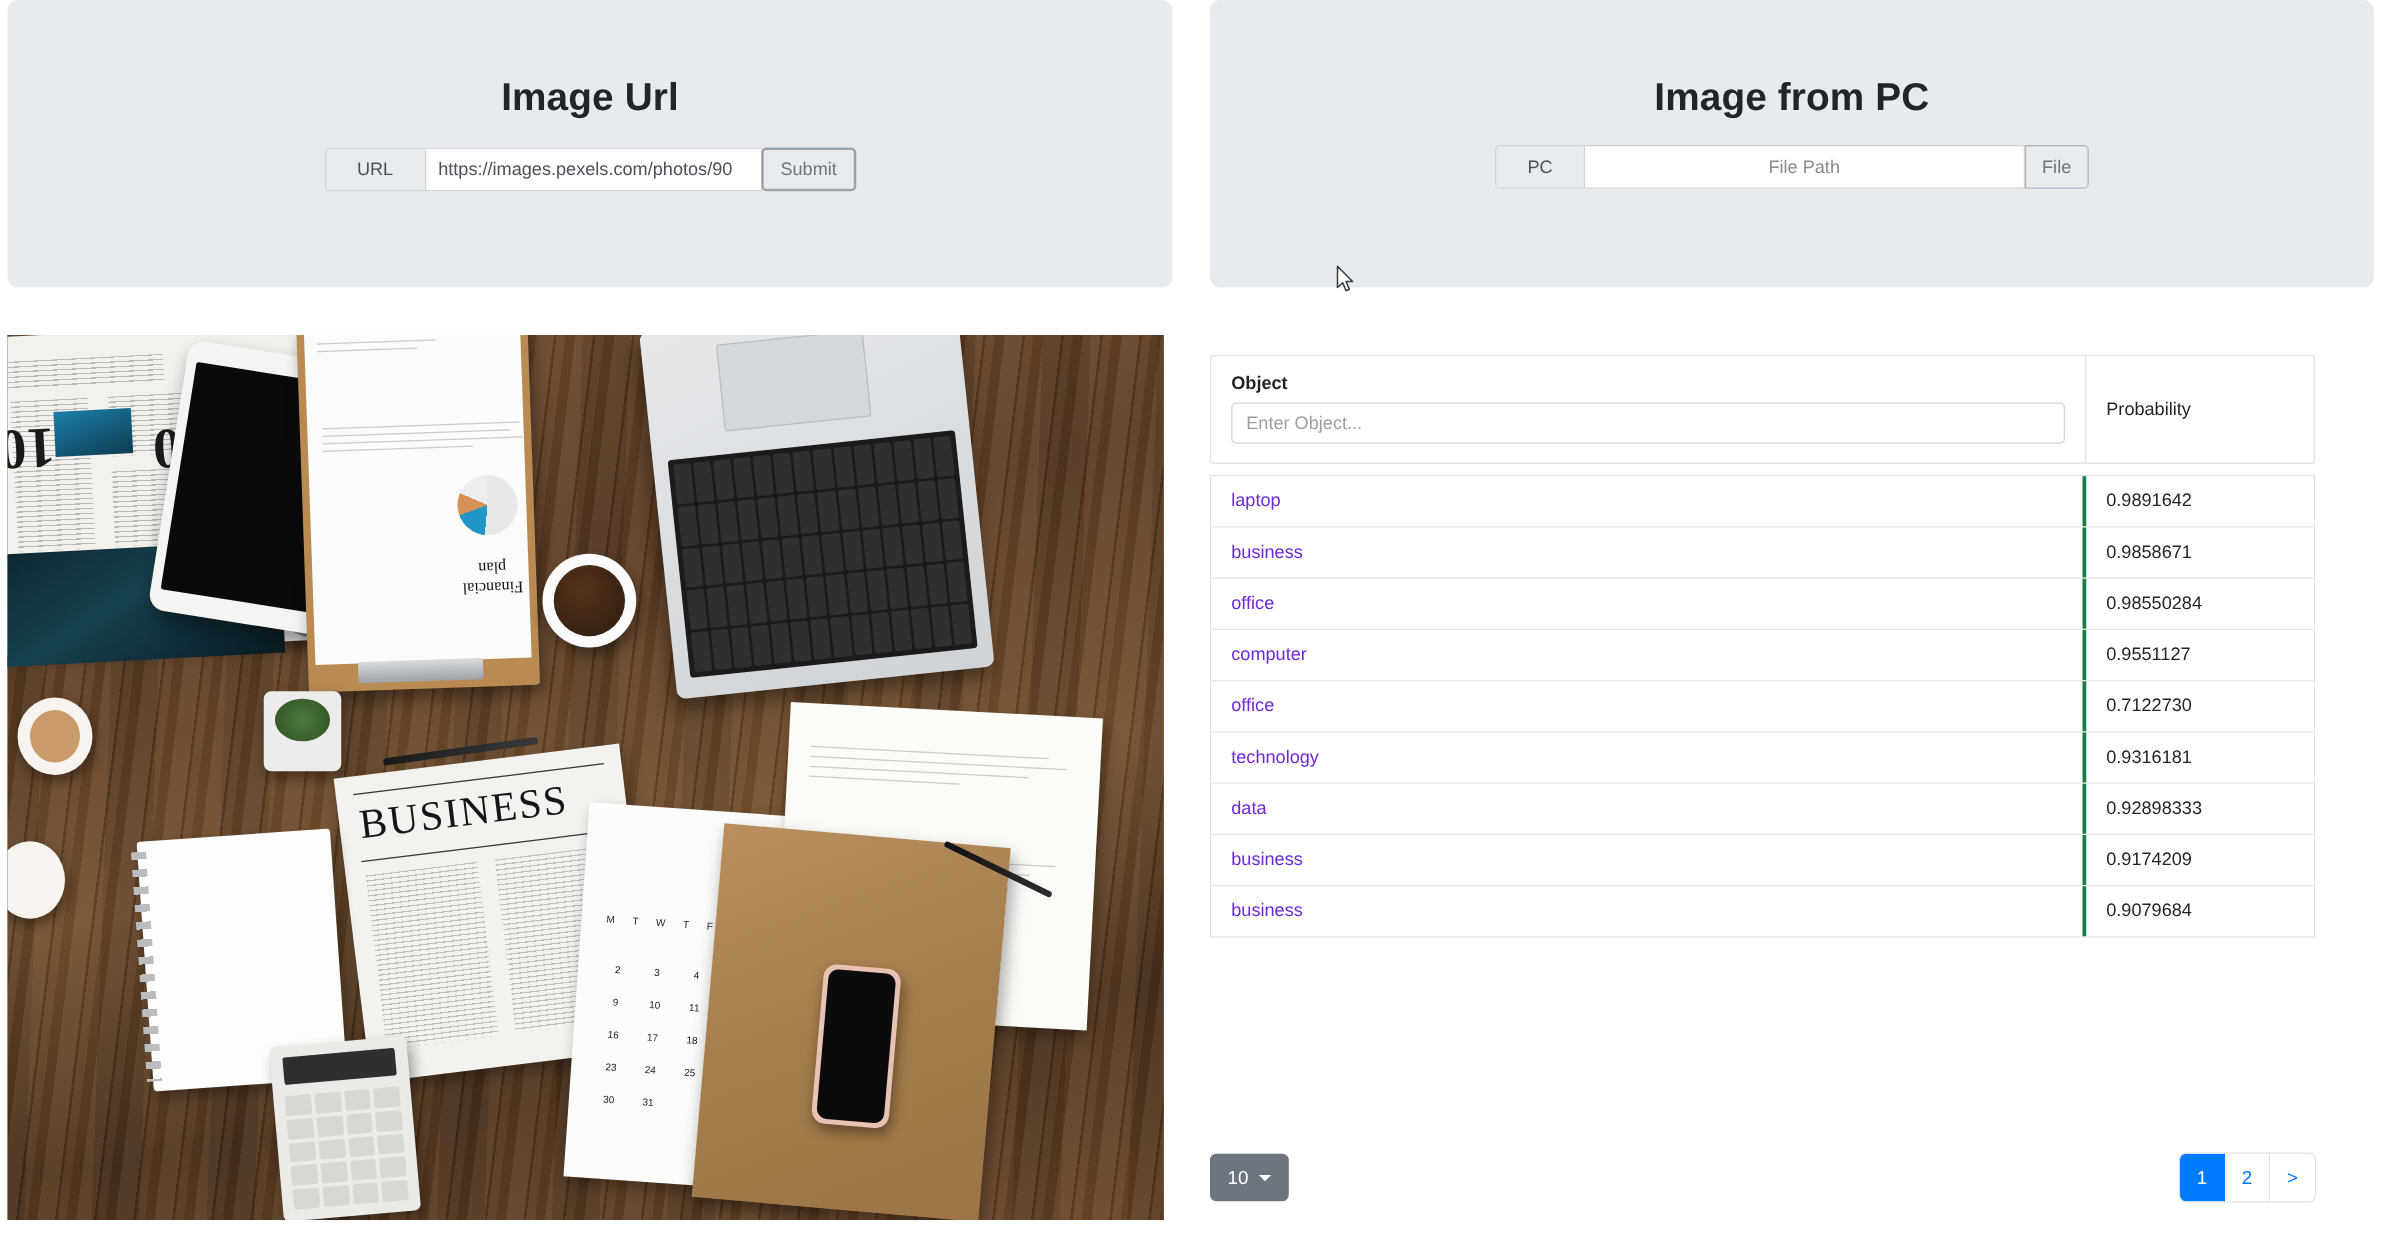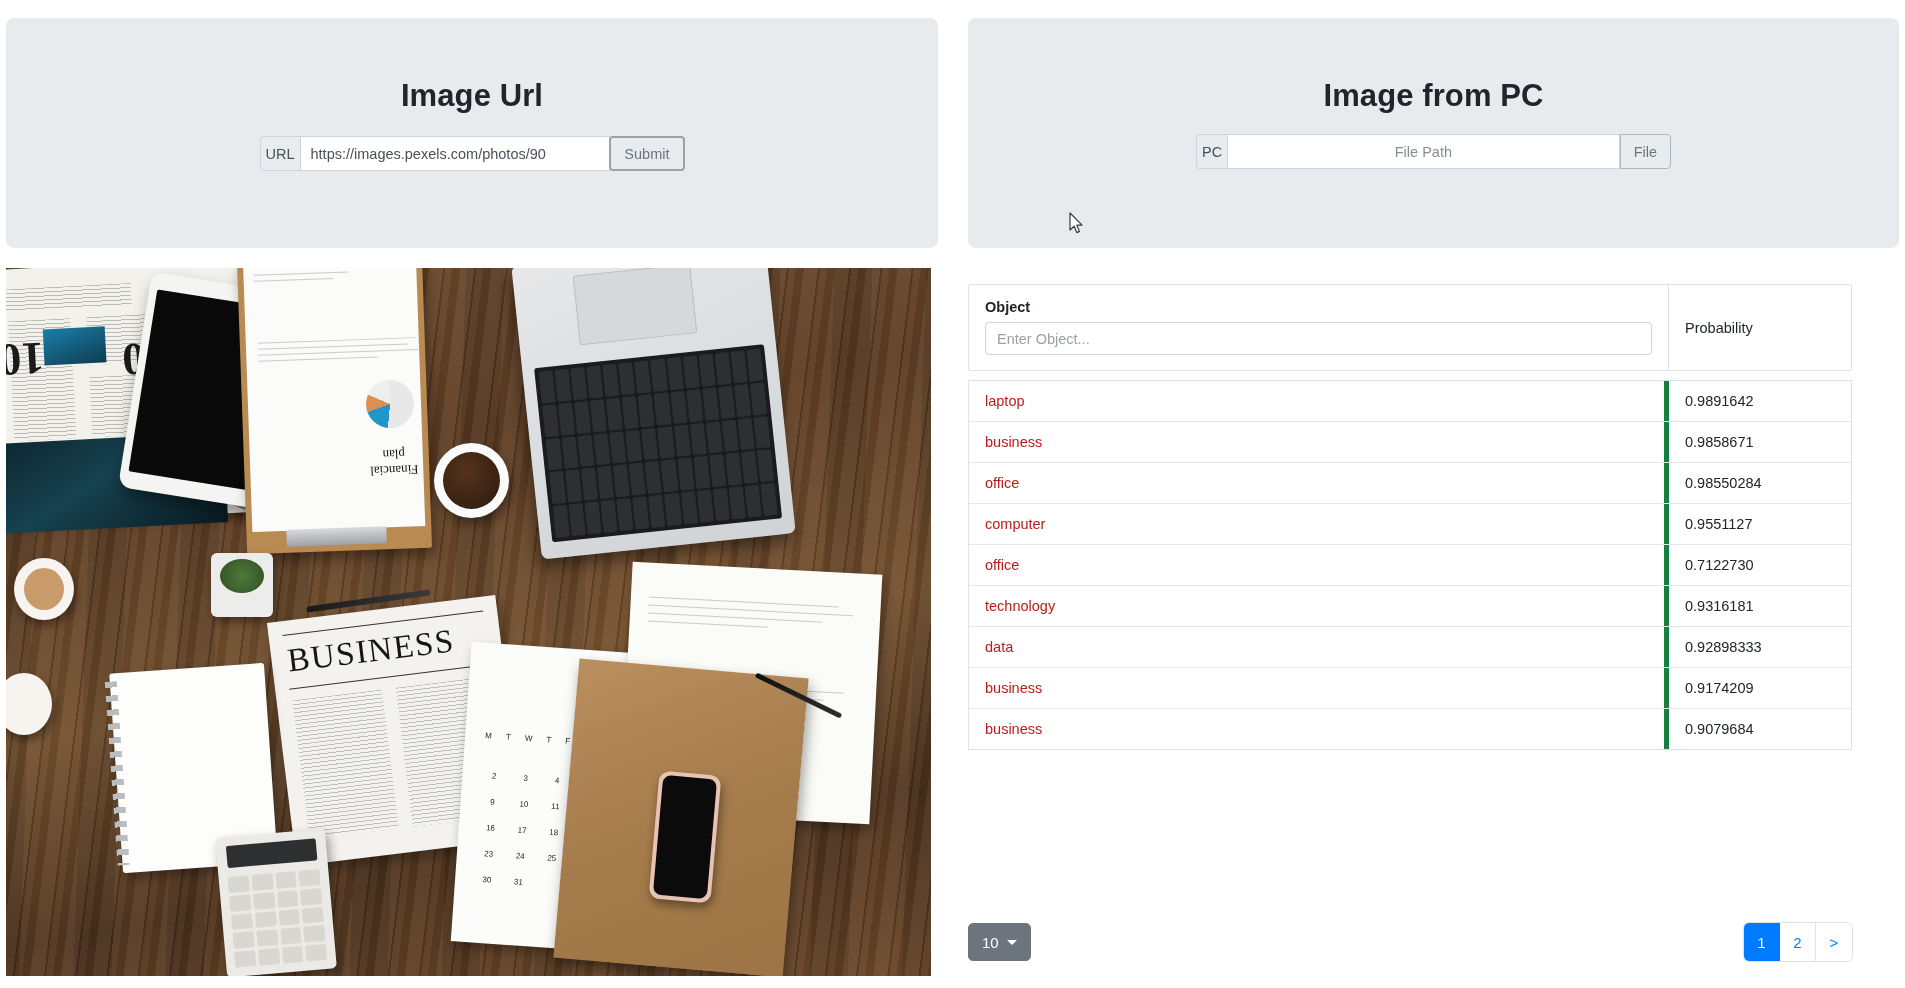--- a/index.html
+++ b/index.html
@@ -8,21 +8,21 @@
     margin: 0; padding: 0;
     width: 1905px; height: 988px;
     background: #ffffff;
     font-family: "Liberation Sans", sans-serif;
     overflow: hidden;
   }
 
   
   .panels {
     position: absolute;
-    top: 18px; left: 0; width: 1905px; height: 230px;
+    top: 0; left: 0; width: 1905px; height: 230px;
   }
   .panel {
     position: absolute;
     top: 0;
     background: #e8ebee;
     border-radius: 8px;
     height: 230px;
   }
   .panel-left  { left: 6px;  width: 932px; }
   .panel-right { left: 968px; width: 931px; }
@@ -48,21 +48,21 @@
   .ig-file { width: 475px; margin-top: 20px; }
 
   .ig-addon {
     display: flex; align-items: center; justify-content: center;
     background: #e9ecef;
     border: 1px solid #ced4da;
     border-right: none;
     border-radius: 4px 0 0 4px;
     color: #495057;
     font-size: 14.5px;
-    padding: 0 5px;
+    padding: 0 25px;
     white-space: nowrap;
   }
   .ig-input {
     flex: 1 1 auto;
     border: 1px solid #ced4da;
     background: #ffffff;
     font-size: 14.5px;
     color: #495057;
     padding: 0 10px;
     outline: none;
@@ -338,22 +338,22 @@
     padding: 0 16px;
     font-size: 14.5px; font-weight: 400; color: #212529;
   }
 
   .tbody-wrap { border: 1px solid #dfe2e5; border-top: none; }
   .row { display: flex; border-top: 1px solid #e4e7ea; background:#fff; }
   .row:first-child { border-top: 1px solid #dfe2e5; }
   .cell-obj {
     flex: 1 1 auto;
     padding: 12px 16px;
-    font-size: 14.5px; color: #b91c1c;
-    border-right: 5px solid #15803d;
+    font-size: 14.5px; color: #6d28d9;
+    border-right: 3px solid #15803d;
     height: 40px; display: flex; align-items: center;
   }
   .cell-prob {
     width: 182px; flex: 0 0 182px;
     padding: 12px 16px;
     font-size: 14.5px; color: #212529;
     height: 40px; display: flex; align-items: center;
   }
 
   

